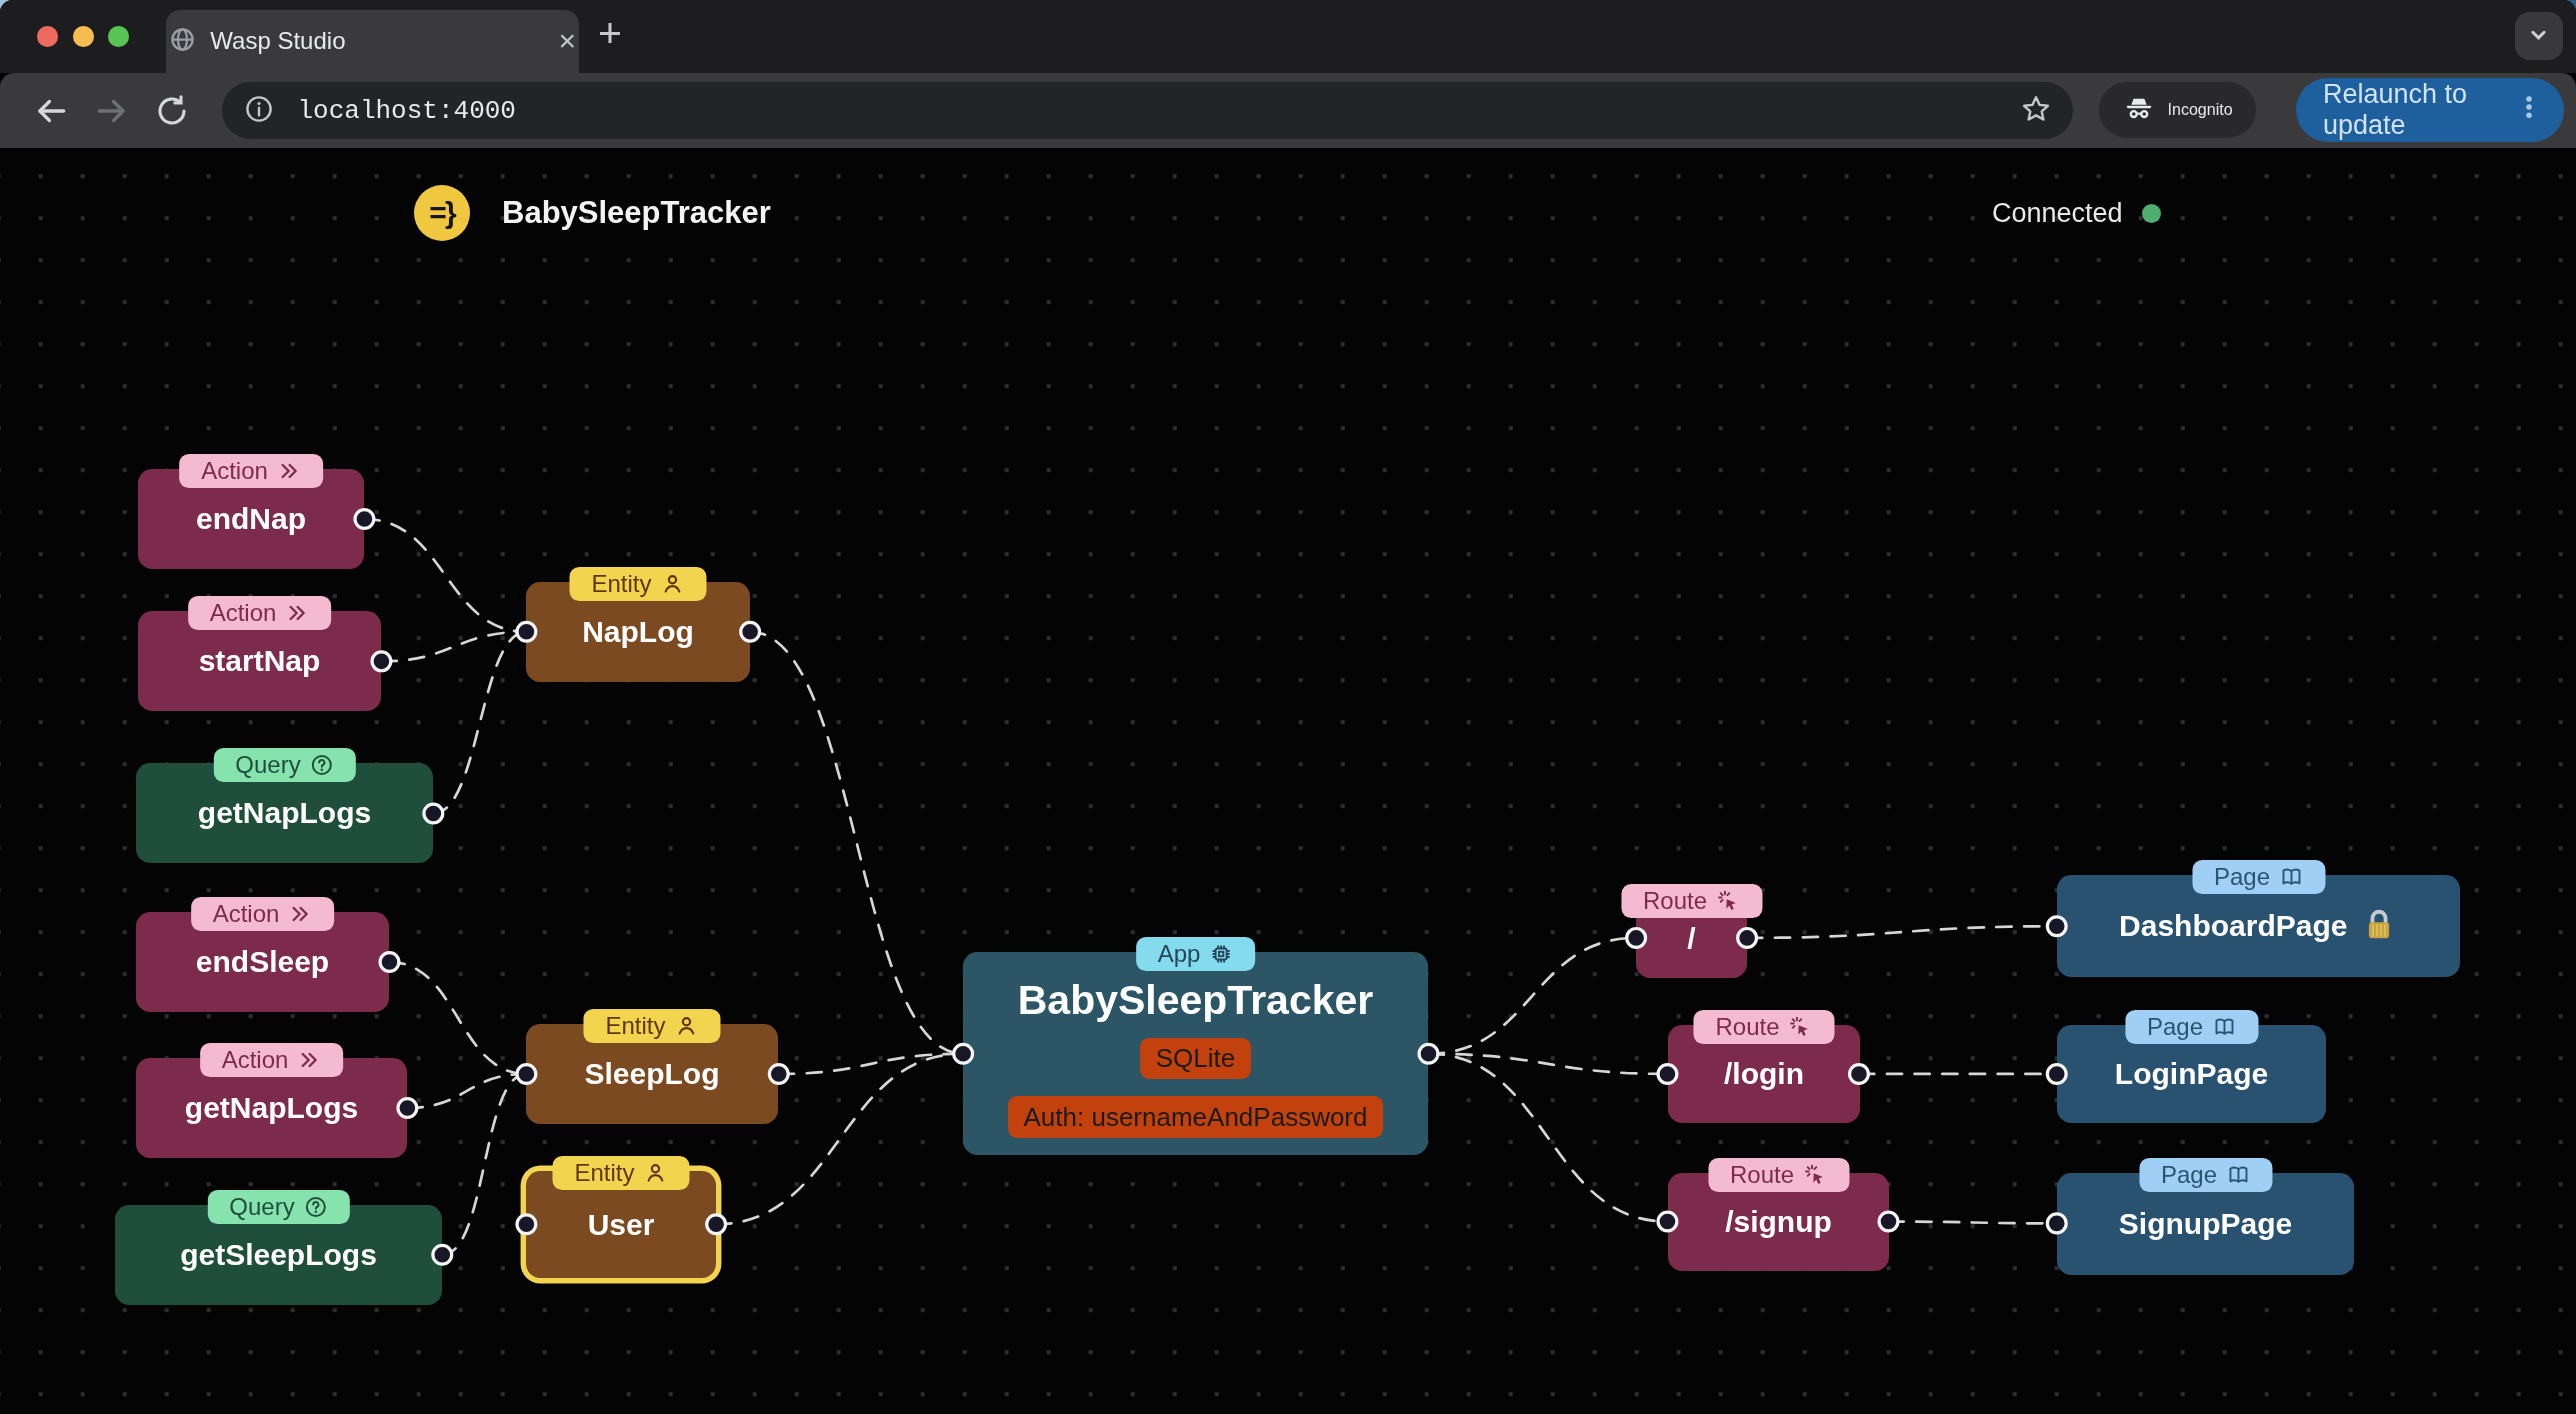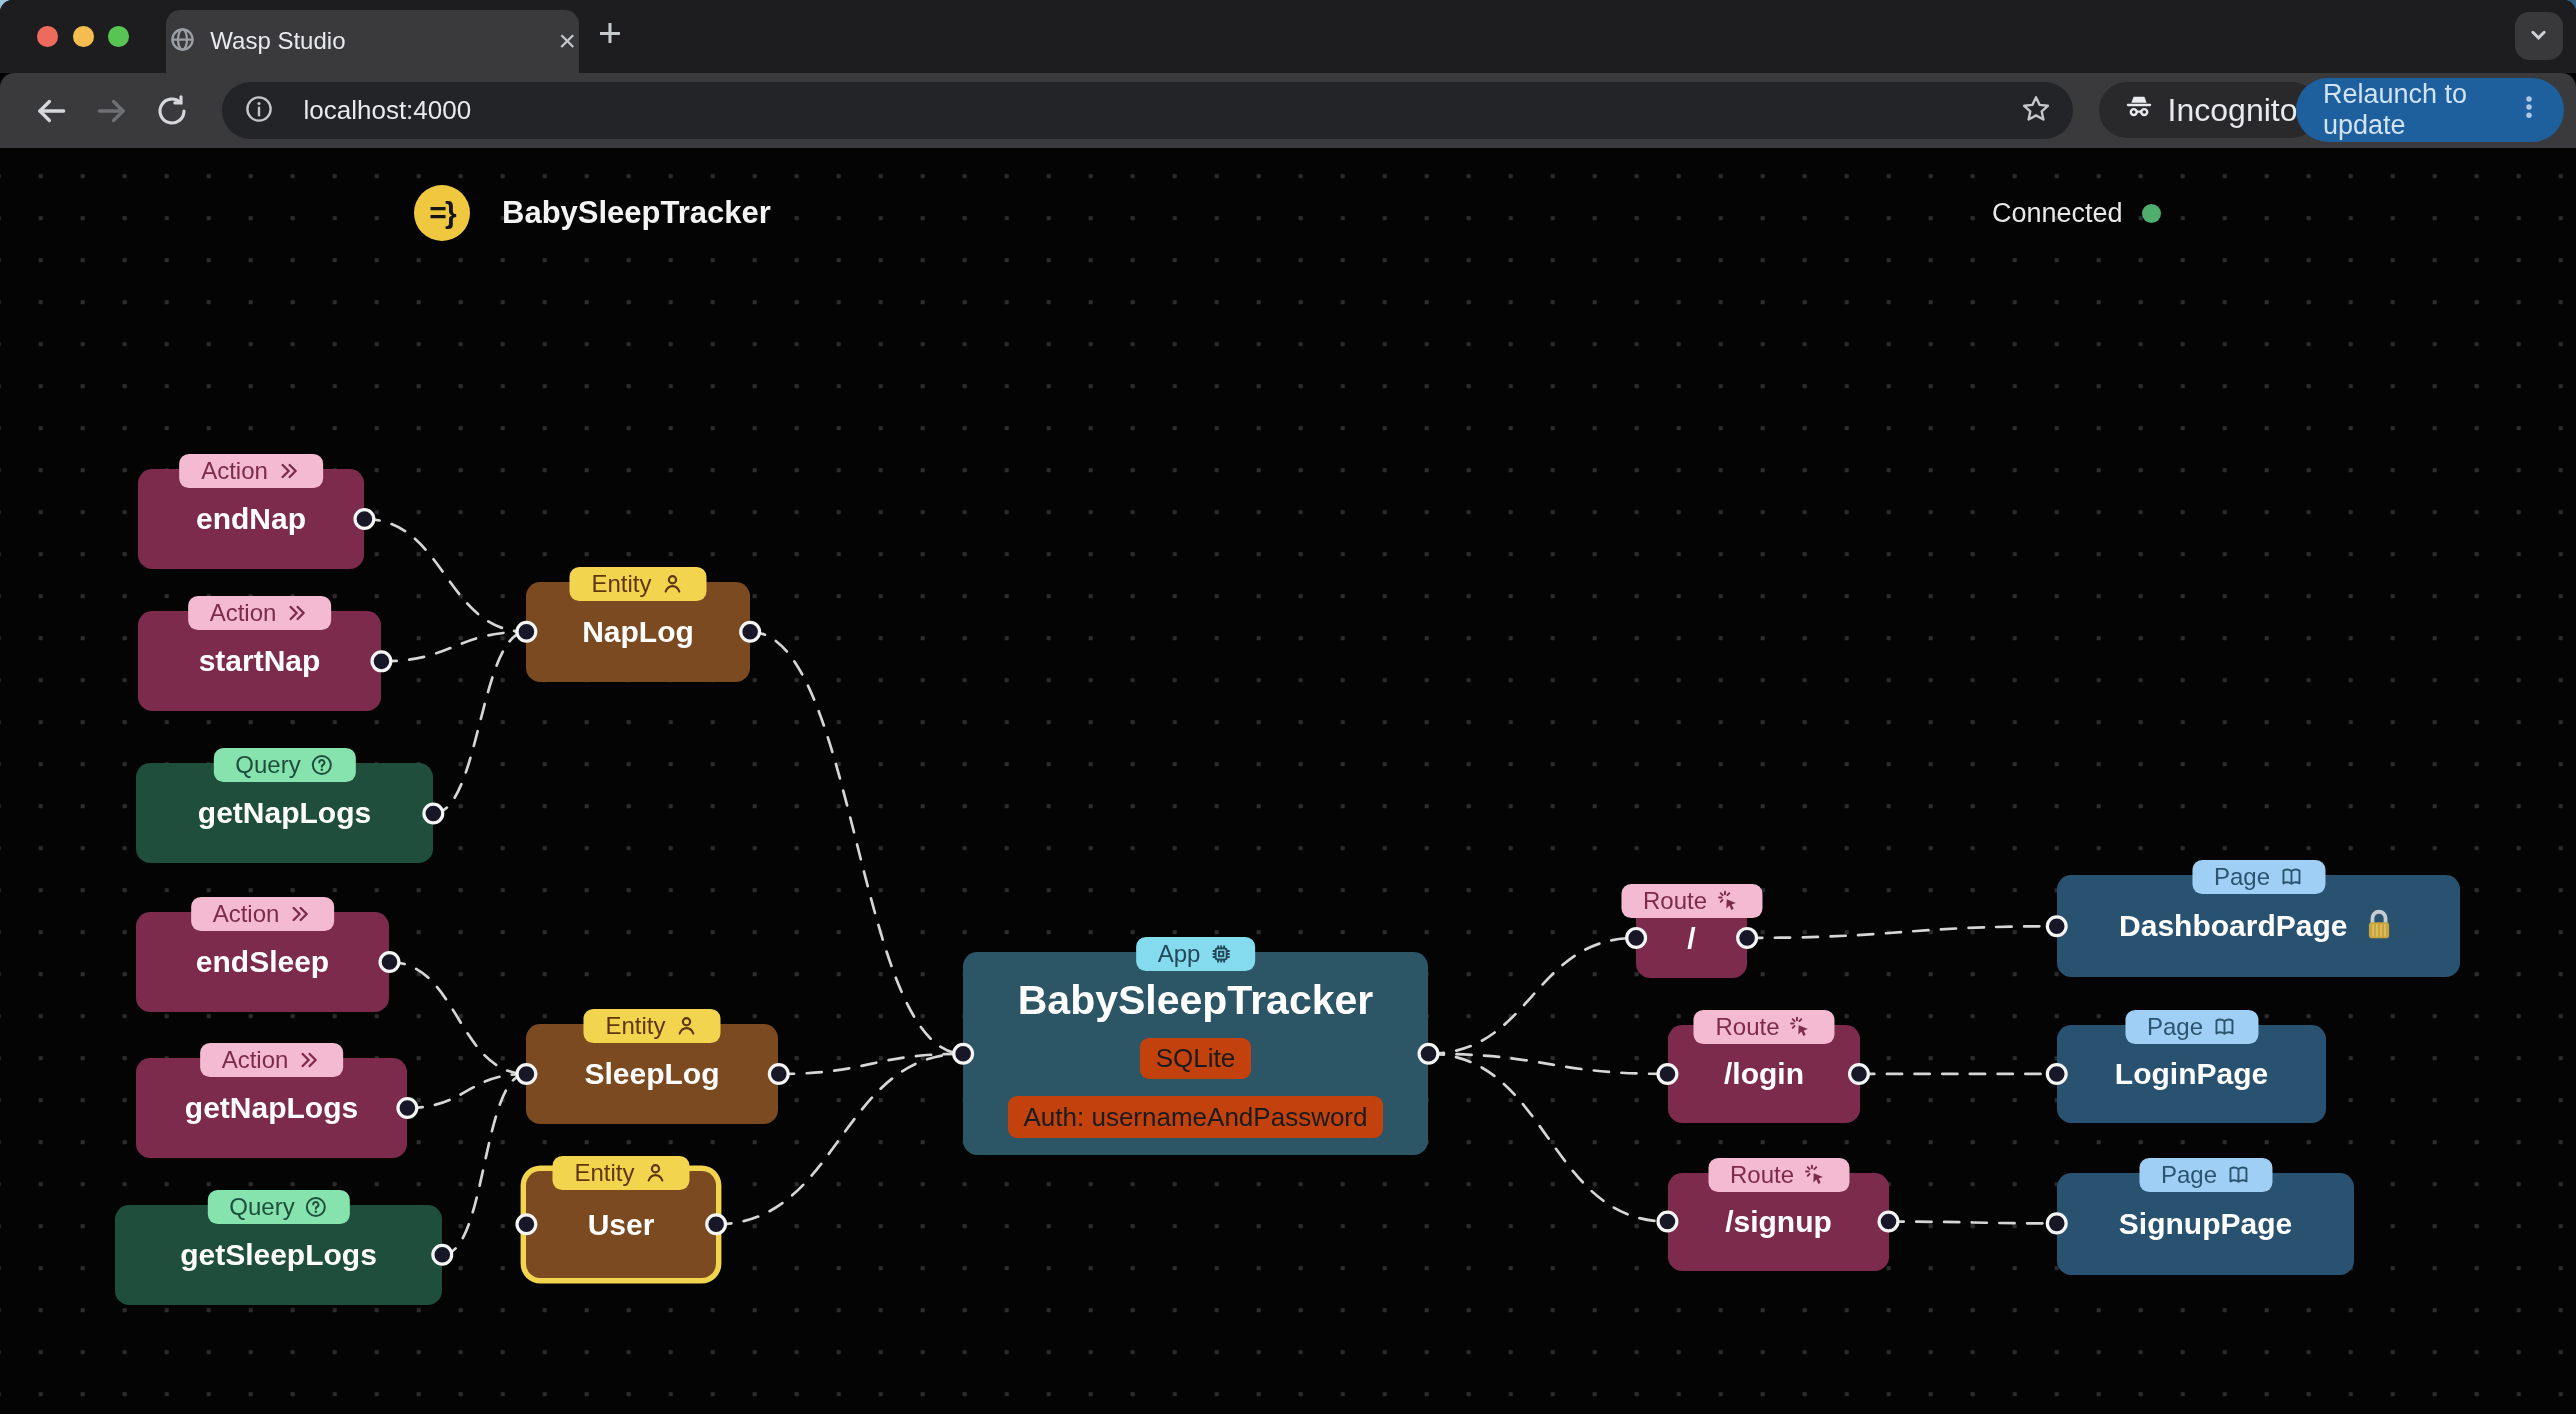--- a/index.html
+++ b/index.html
@@ -18,24 +18,24 @@
     border-radius:14.3px 14.3px 0 0;display:flex;align-items:center;padding:0 3px;gap:14.3px;}
   .tab-title{color:#E8EAED;font-size:24px;flex:1;white-space:nowrap;overflow:hidden;}
   .tab-close{color:#C6C9CC;font-size:30px;line-height:1;}
   .newtab{position:absolute;left:598px;top:12.5px;color:#C6C9CC;font-size:41px;line-height:1;font-weight:300;}
   .tabsearch{position:absolute;right:13.4px;top:11.6px;width:48px;height:48px;border-radius:14.3px;
     background:#39393B;display:flex;align-items:center;justify-content:center;}
 
   .toolbar{position:absolute;left:0;top:73px;width:100%;height:75px;background:#3A3A3C;border-radius:14.3px 14.3px 0 0;}
   .navbtn{position:absolute;top:50%;transform:translateY(-50%);display:flex;align-items:center;justify-content:center;}
   .addressbar{position:absolute;left:222px;top:9px;width:1851px;height:57px;border-radius:29px;
-    background:#232427;display:flex;align-items:center;padding:0 21.5px;gap:30px;}
+    background:#232427;display:flex;align-items:center;padding:0 21.5px;gap:24px;font-family:Liberation Mono, monospace;}
   .url{color:#E8EAED;font-size:26px;flex:1;}
   .incognito{position:absolute;left:2099px;top:9px;height:56px;border-radius:29px;background:#29292B;
-    display:flex;align-items:center;gap:11.6px;padding:0 23px;color:#E8EAED;font-size:32px;}
+    display:flex;align-items:center;gap:11.6px;padding:0 23px;color:#E8EAED;font-size:16px;}
   .relaunch{position:absolute;left:2296px;top:5.4px;width:268px;height:64px;border-radius:32px;
     background:#1E5F9E;color:#D2E3F5;font-size:27px;display:flex;align-items:center;
     justify-content:space-between;padding:0 19.7px 0 27px;}
 
   
   .content{position:absolute;left:0;top:148px;width:100%;height:1267px;background-color:#040405;
     background-image:radial-gradient(circle,#2C2C30 2.1px,transparent 2.6px);
     background-size:42px 42px;background-position:19.7px 7.2px;}
   .logo{position:absolute;left:414px;top:37px;width:56px;height:56px;border-radius:50%;background:#EFC83F;
     display:flex;align-items:center;justify-content:center;color:#161616;font-size:30px;font-weight:700;letter-spacing:-1.8px;}

